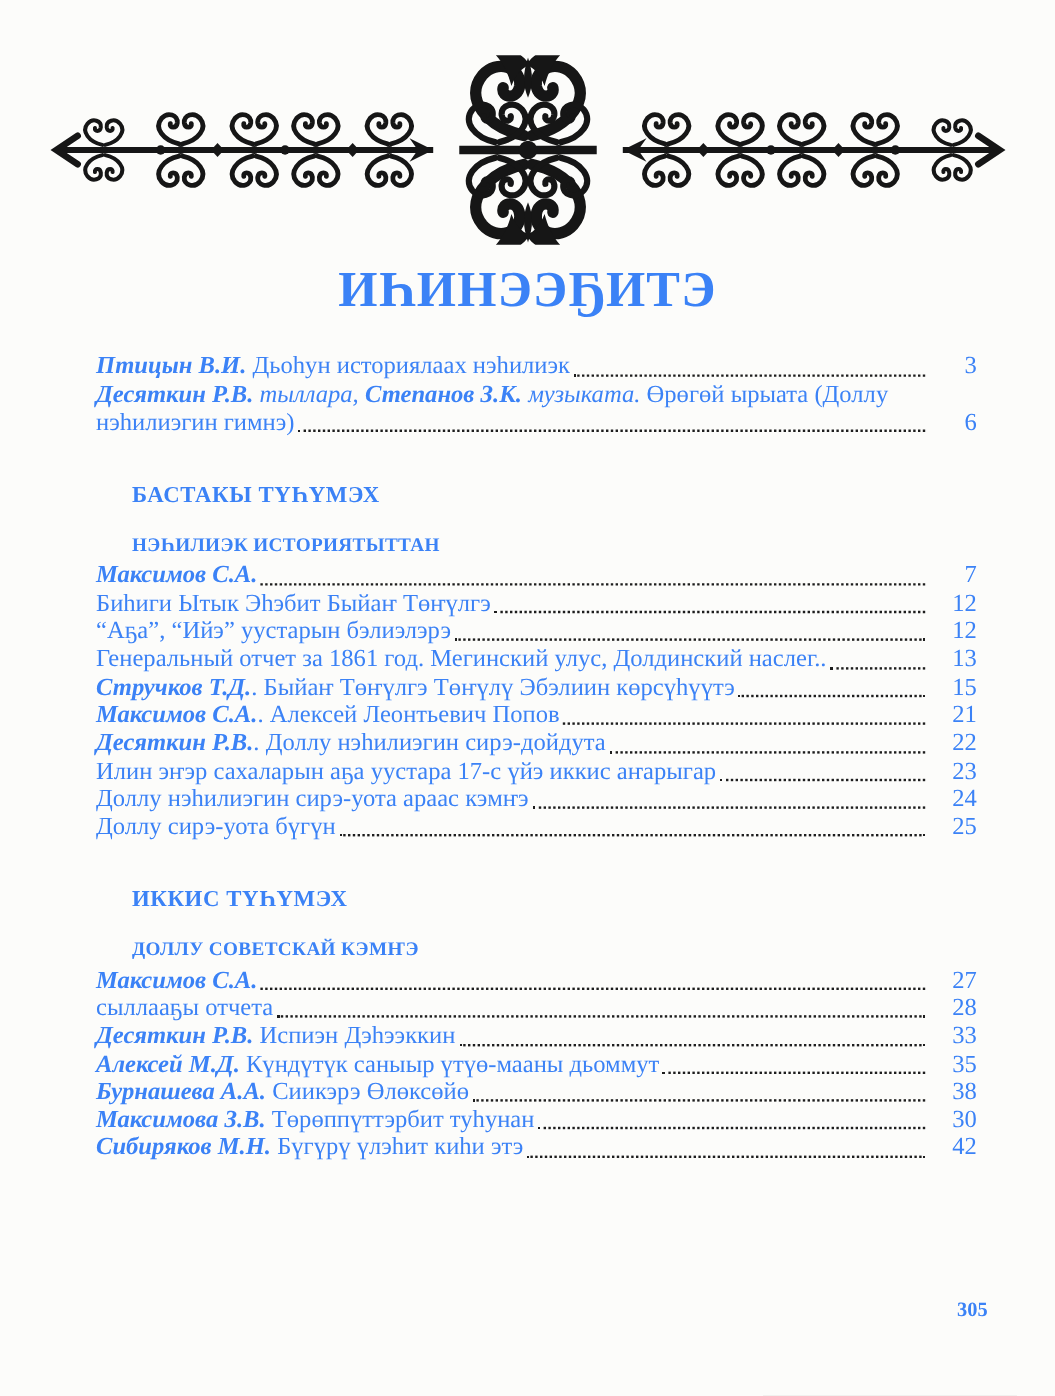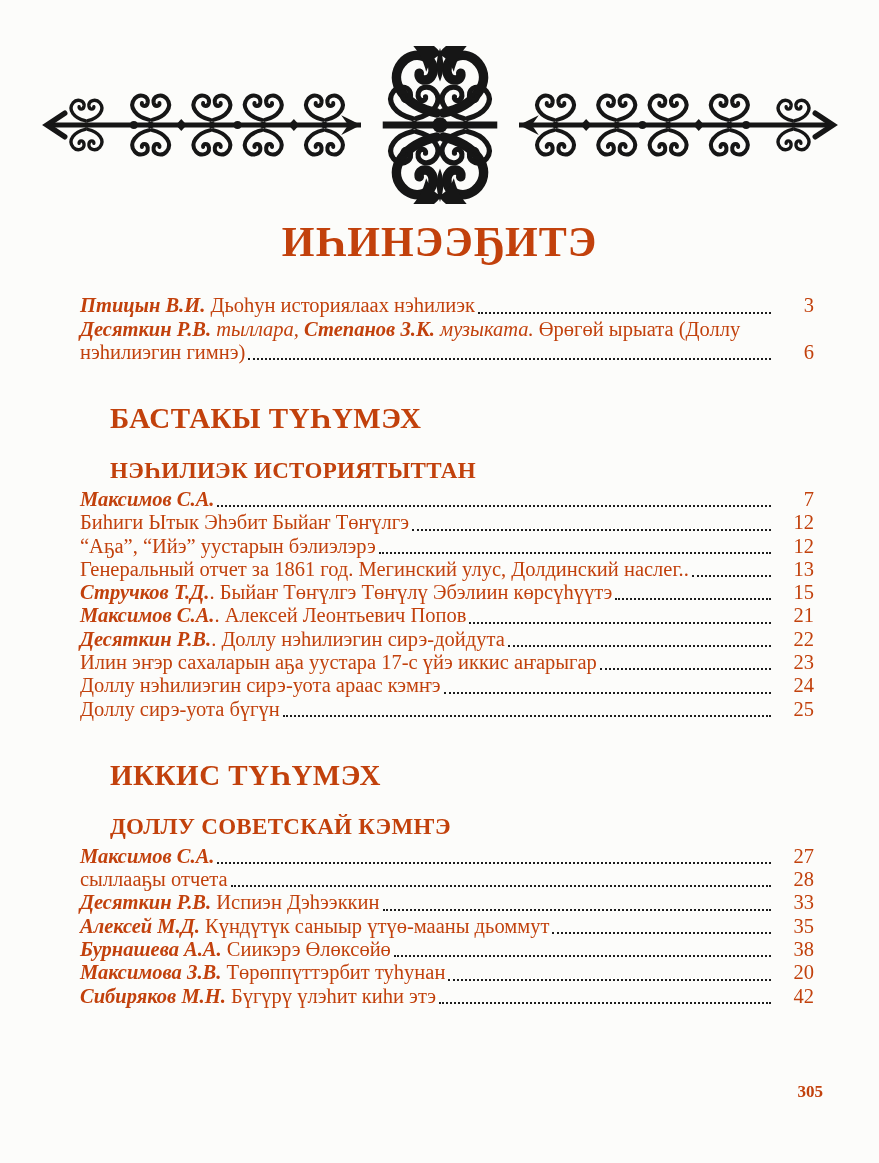--- a/index.html
+++ b/index.html
@@ -2,47 +2,47 @@
 <html><head>
 <meta charset="utf-8">
 <style>
   html,body{margin:0;padding:0;background:#e9e9e7;}
   .page{
     position:relative;
     width:879px;height:1163px;
     margin:0 auto;
     background:#fcfcfa;
     font-family:"Liberation Serif","DejaVu Serif",serif;
-    color:#c2410c;
+    color:#3b82f6;
     overflow:hidden;
   }
   .ornament{display:block;margin:46px auto 0;}
   .title{
     margin-top:14px;
     text-align:center;
     font-size:42px;
     font-weight:bold;
     letter-spacing:1px;
     line-height:1.15;
   }
   .toc{
     margin:28px 0 0 38px;
     width:740px;
     font-size:20.5px;
     line-height:23.3px;
   }
   .h1{
-    font-size:29px;
+    font-size:19px;
     font-weight:bold;
     line-height:1.15;
     margin:38px 0 0 72px;
     letter-spacing:0.5px;
   }
   .h2{
-    font-size:23px;
+    font-size:16px;
     font-weight:bold;
     line-height:1.15;
     margin:22px 0 4px 72px;
     letter-spacing:0.3px;
   }
   .entries{width:100%;}
   .entry{
     display:flex;
     align-items:flex-end;
     width:100%;
@@ -228,21 +228,21 @@
           <span class="pagenum">35</span>
         </div>
         <div class="entry">
           <span class="etext"><span class="seg bi">Бурнашева А.А.</span><span class="seg"> Сиикэрэ Өлөксөйө</span></span>
           <span class="leader"></span>
           <span class="pagenum">38</span>
         </div>
         <div class="entry">
           <span class="etext"><span class="seg bi">Максимова З.В.</span><span class="seg"> Төрөппүттэрбит туһунан</span></span>
           <span class="leader"></span>
-          <span class="pagenum">20</span>
+          <span class="pagenum">30</span>
         </div>
         <div class="entry">
           <span class="etext"><span class="seg bi">Сибиряков М.Н.</span><span class="seg"> Бүгүрү үлэһит киһи этэ</span></span>
           <span class="leader"></span>
           <span class="pagenum">42</span>
         </div>
       </div>
     </div>
 
   <div class="folio">305</div>

